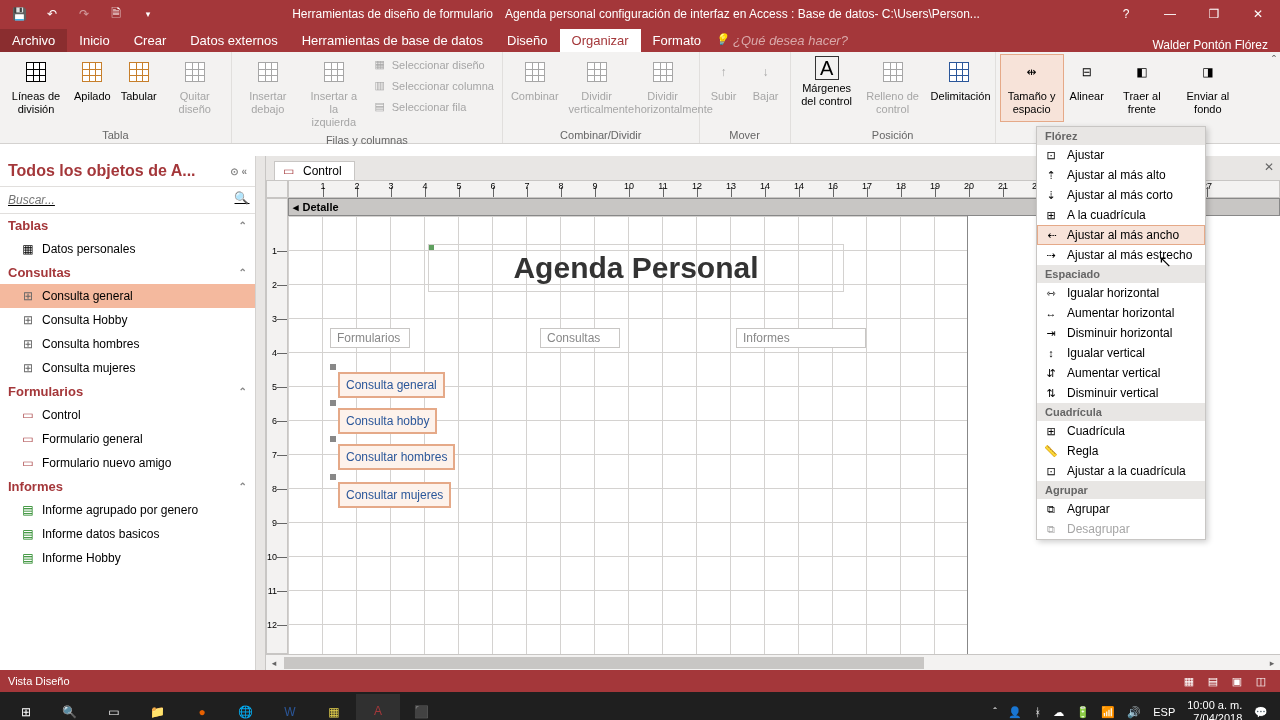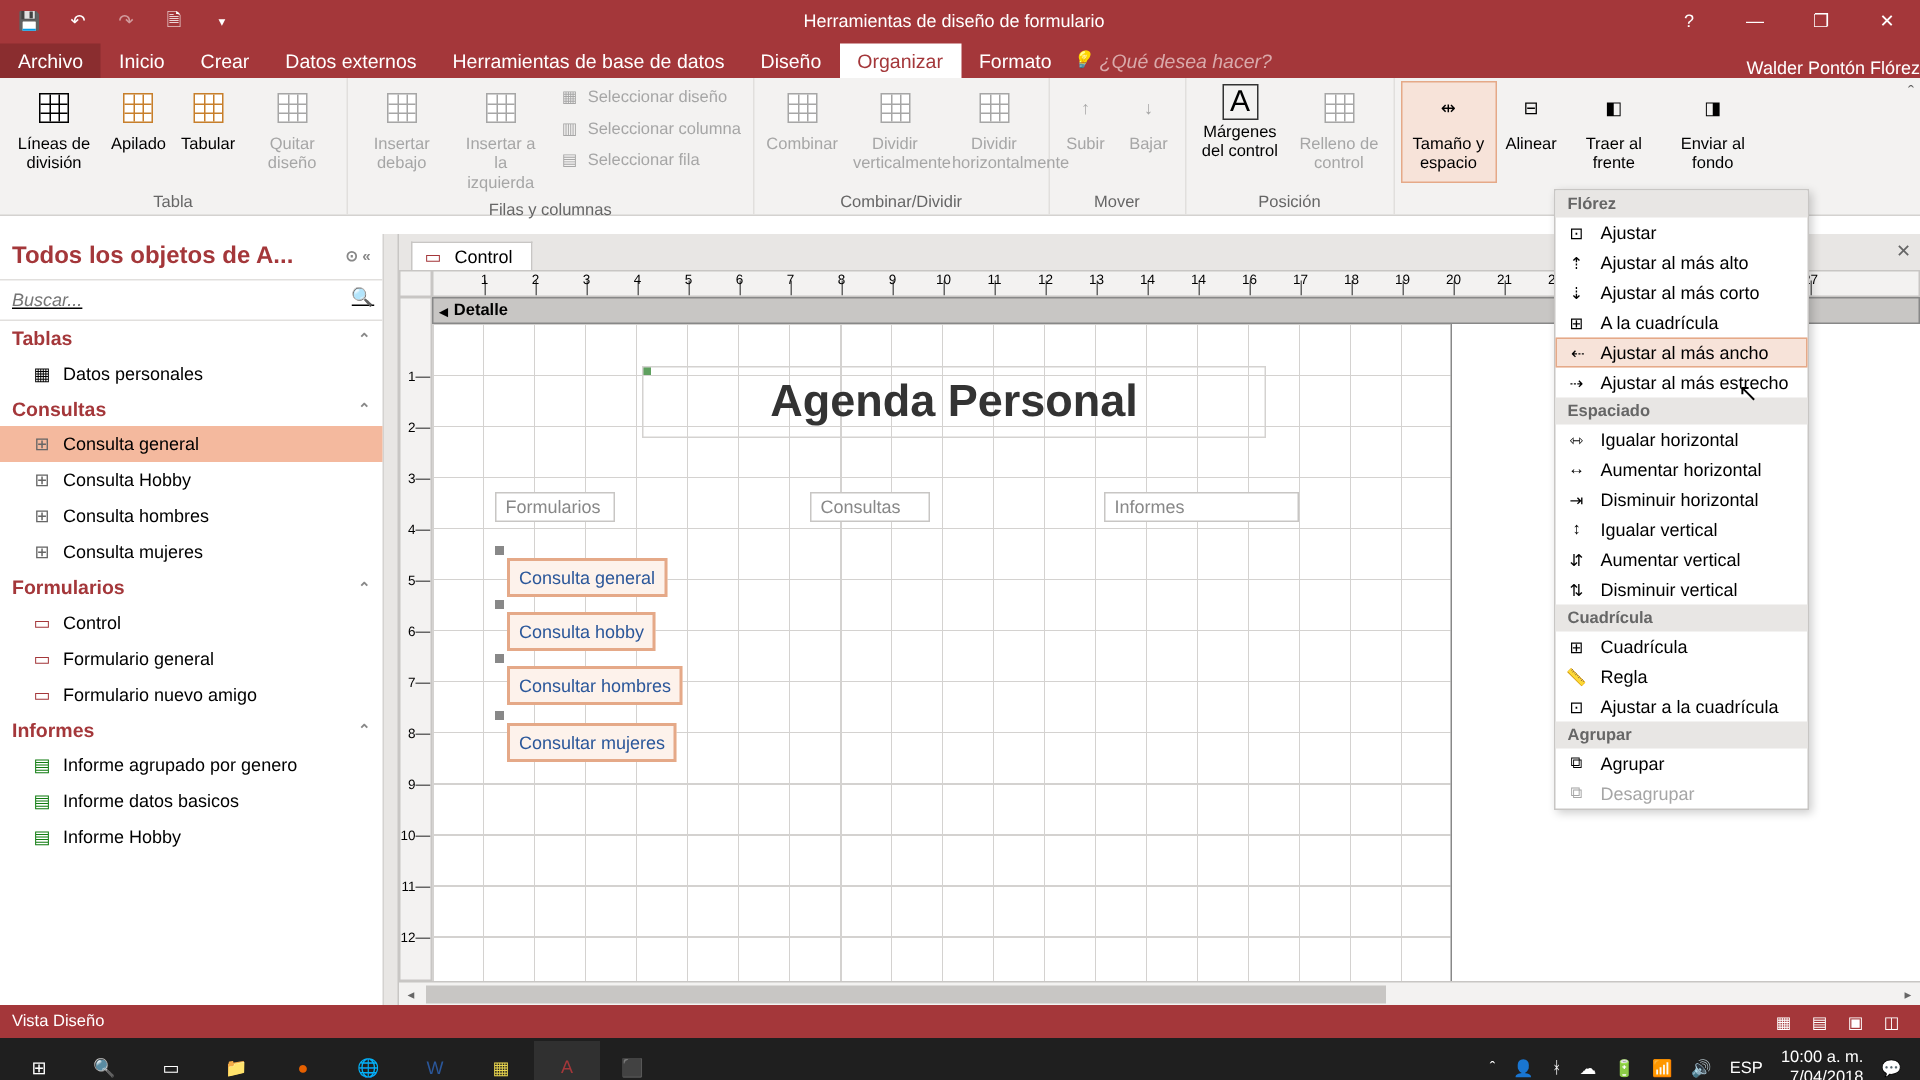--- a/index.html
+++ b/index.html
@@ -15,21 +15,21 @@
 .win-controls { display: flex; }
 .win-btn { width: 44px; height: 28px; display: flex; align-items: center; justify-content: center; cursor: pointer; }
 
 
 .menutabs { height: 24px; background: #a4373a; display: flex; align-items: flex-end; padding-left: 0; }
 .tab { padding: 4px 12px; color: #fff; cursor: pointer; font-size: 13px; }
 .tab.file { background: #8a2d2f; }
 .tab.active { background: #fff; color: #a4373a; }
 .tell-me { color: #d9a9aa; font-style: italic; padding-left: 20px; position: relative; }
 .tell-me::before { content: "💡"; position: absolute; left: 2px; font-size: 11px; }
-.username { margin-left: auto; padding-right: 0; color: #fff; font-size: 12px; }
+.username { margin-left: auto; padding-right: 12px; color: #fff; font-size: 12px; }
 
 
 .ribbon { height: 92px; background: #f3f2f1; border-bottom: 1px solid #d4d2d0; display: flex; }
 .ribbon-group { border-right: 1px solid #e1dfdd; display: flex; flex-direction: column; padding: 2px 4px 0; }
 .group-controls { flex: 1; display: flex; align-items: flex-start; gap: 2px; }
 .group-label { text-align: center; font-size: 11px; color: #666; padding: 2px 0; }
 .rbtn { display: flex; flex-direction: column; align-items: center; justify-content: flex-start; padding: 2px 4px; cursor: pointer; min-height: 68px; }
 .rbtn.disabled { color: #a6a6a6; }
 .rbtn.active { background: #f7e3d9; border: 1px solid #e5a988; padding: 1px 3px; }
 .rbtn-icon { width: 32px; height: 32px; display: flex; align-items: center; justify-content: center; margin-bottom: 2px; }
@@ -136,20 +136,21 @@
       </div>
     <div class="qat-btn">
         <span>🗎</span>
       </div>
     <div class="qat-btn">
         <span style="font-size:9px">▾</span>
       </div>
   </div>
   <div class="title-center">
     <span class="title-tools">Herramientas de diseño de formulario</span>
+    <span class="title-file">Agenda personal configuración de interfaz en Access : Base de datos- C:\Users\Person...</span>
   </div>
   <div class="win-controls">
     <div class="win-btn">
         <span>?</span>
       </div>
     <div class="win-btn">
         <span>—</span>
       </div>
     <div class="win-btn">
         <span>❐</span>
@@ -274,20 +275,26 @@
     <div class="group-controls">
       <div class="rbtn">
           <div class="rbtn-icon" style="font-size:20px;border:1px solid #333;width:24px;height:24px;display:flex;align-items:center;justify-content:center">A</div>
           <div class="rbtn-label">Márgenes del control</div>
         </div>
       <div class="rbtn disabled">
           <div class="rbtn-icon">
             <span class="grid-ico"></span>
           </div>
           <div class="rbtn-label">Relleno de control</div>
+        </div>
+      <div class="rbtn">
+          <div class="rbtn-icon">
+            <span class="grid-ico" style="color:#2b579a"></span>
+          </div>
+          <div class="rbtn-label">Delimitación</div>
         </div>
     </div>
     <div class="group-label">Posición</div>
   </div>
   <div class="ribbon-group" style="border-right:none">
     <div class="group-controls">
       <div class="rbtn active">
           <div class="rbtn-icon">⇹</div>
           <div class="rbtn-label">Tamaño y espacio</div>
         </div>

